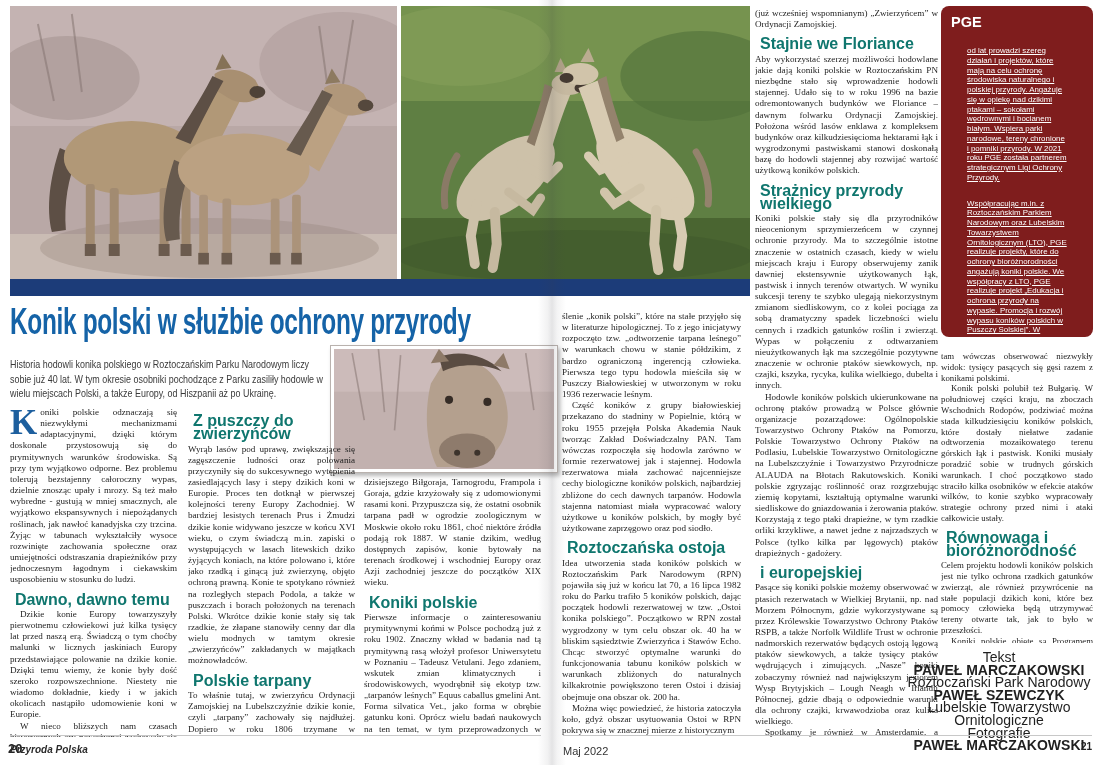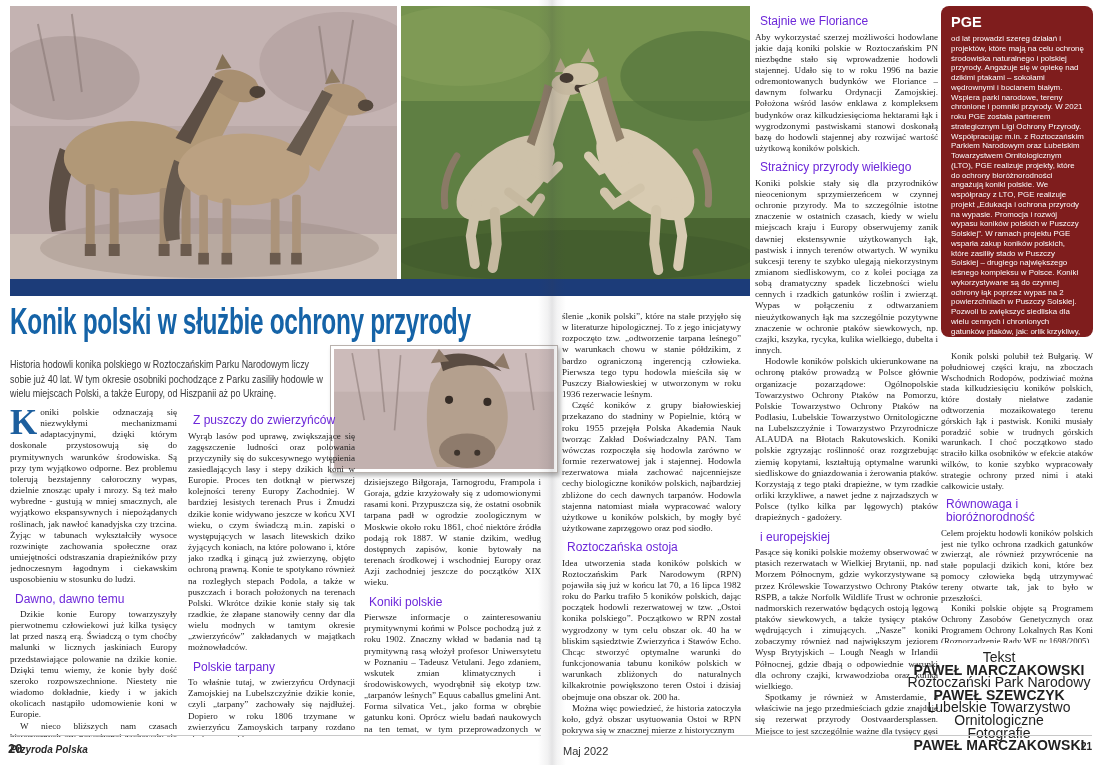--- a/index.html
+++ b/index.html
@@ -33,41 +33,41 @@
     box-shadow:2px 3px 4px rgba(0,0,0,.28);
   }
   .framedphoto svg{display:block;width:100%;height:100%;}
   .col{
     position:absolute;text-align:justify;font-size:9.1px;line-height:11.15px;
     color:#1d1d1d;overflow:hidden;
   }
   .col p{margin:0;text-indent:10px;}
   .col p.cont{text-indent:0;}
   .col h3{
-    font-family:"Liberation Sans",sans-serif;font-weight:normal;color:#6d28d9;
-    font-size:12px;line-height:13px;margin:7px 0 3.5px 5px;text-align:left;
+    font-family:"Liberation Sans",sans-serif;font-weight:bold;color:#0f766e;
+    font-size:16px;line-height:13px;margin:7px 0 3.5px 5px;text-align:left;
   }
   .colL1{left:10px;top:407px;width:167px;height:330px;}
   .colL2{left:188px;top:407px;width:167px;height:330px;}
   .colL3{left:364px;top:477px;width:177px;height:260px;}
   .colR1{left:562px;top:311px;width:179px;height:426px;}
   .colR2{left:755px;top:8px;width:183px;height:729px;}
   .colR3{left:941px;top:351px;width:152px;height:292px;font-size:8.8px;line-height:10.8px;}
   .dropcap{
     float:left;font-weight:bold;color:#1d5f9e;font-size:35px;line-height:28px;
     padding:2px 3px 0 0;font-family:"Liberation Serif",serif;
   }
   .pgebox{
     position:absolute;left:941px;top:6px;width:152px;height:331px;box-sizing:border-box;
     background:#7f1d1d;border-radius:8px;padding:9px 9px 8px 10px;color:#fefefe;
     font-family:"Liberation Sans",sans-serif;font-size:7.9px;line-height:9.75px;text-align:left;
     overflow:hidden;
   }
   .pgebox h2{margin:0 0 4px 0;font-size:14.5px;line-height:15px;font-weight:bold;color:#ffffff;}
-  .pgebox p{margin:0;}
+  .pgebox p{margin:16px;text-decoration:underline;}
   .credits{
     position:absolute;left:905px;top:651px;width:188px;text-align:center;
     font-family:"Liberation Sans",sans-serif;font-size:14px;line-height:12.6px;color:#1f1f1f;
   }
   .credits .b{font-weight:bold;}
   .rule{position:absolute;top:735px;height:1px;background:#c8c8c8;}
   .ruleL{left:10px;width:531px;}
   .ruleR{left:563px;width:529px;}
   .footer{
     position:absolute;font-family:"Liberation Sans",sans-serif;color:#222;
@@ -214,38 +214,40 @@
 
 <div class="col colR1">
   <p class="cont">ślenie „konik polski”, które na stałe przyjęło się w literaturze hipologicznej. To z jego inicjatywy rozpoczęto tzw. „odtworzenie tarpana leśnego” w warunkach chowu w stanie półdzikim, z bardzo ograniczoną ingerencją człowieka. Pierwsza tego typu hodowla mieściła się w Puszczy Białowieskiej w utworzonym w roku 1936 rezerwacie leśnym.</p>
   <p>Część koników z grupy białowieskiej przekazano do stadniny w Popielnie, którą w roku 1955 przejęła Polska Akademia Nauk tworząc Zakład Doświadczalny PAN. Tam wówczas rozpoczęła się hodowla zarówno w formie rezerwatowej jak i stajennej. Hodowla rezerwatowa miała zachować najcenniejsze cechy biologiczne koników polskich, najbardziej zbliżone do cech dawnych tarpanów. Hodowla stajenna natomiast miała wypracować walory użytkowe u koników polskich, by mogły być użytkowane zaprzęgowo oraz pod siodło.</p>
   <h3>Roztoczańska ostoja</h3>
   <p class="cont">Idea utworzenia stada koników polskich w Roztoczańskim Park Narodowym (RPN) pojawiła się już w końcu lat 70, a 16 lipca 1982 roku do Parku trafiło 5 koników polskich, dając początek hodowli rezerwatowej w tzw. „Ostoi konika polskiego”. Początkowo w RPN został wygrodzony w tym celu obszar ok. 40 ha w bliskim sąsiedztwie Zwierzyńca i Stawów Echo. Chcąc stworzyć optymalne warunki do funkcjonowania tabunu koników polskich w warunkach zbliżonych do naturalnych kilkakrotnie powiększono teren Ostoi i dzisiaj obejmuje ona obszar ok. 200 ha.</p>
   <p>Można więc powiedzieć, że historia zatoczyła koło, gdyż obszar usytuowania Ostoi w RPN pokrywa się w znacznej mierze z historycznym</p>
 </div>
 
 <div class="col colR2">
+  <p class="cont">(już wcześniej wspomnianym) „Zwierzyńcem” w Ordynacji Zamojskiej.</p>
   <h3>Stajnie we Floriance</h3>
   <p class="cont">Aby wykorzystać szerzej możliwości hodowlane jakie dają koniki polskie w Roztoczańskim PN niezbędne stało się wprowadzenie hodowli stajennej. Udało się to w roku 1996 na bazie odremontowanych budynków we Floriance – dawnym folwarku Ordynacji Zamojskiej. Położona wśród lasów enklawa z kompleksem budynków oraz kilkudziesięcioma hektarami łąk i wygrodzonymi pastwiskami stanowi doskonałą bazę do hodowli stajennej aby rozwijać wartość użytkową koników polskich.</p>
   <h3>Strażnicy przyrody wielkiego</h3>
   <p class="cont">Koniki polskie stały się dla przyrodników nieocenionym sprzymierzeńcem w czynnej ochronie przyrody. Ma to szczególnie istotne znaczenie w ostatnich czasach, kiedy w wielu miejscach kraju i Europy obserwujemy zanik dawniej ekstensywnie użytkowanych łąk, pastwisk i innych terenów otwartych. W wyniku sukcesji tereny te szybko ulegają niekorzystnym zmianom siedliskowym, co z kolei pociąga za sobą dramatyczny spadek liczebności wielu cennych i rzadkich gatunków roślin i zwierząt. Wypas w połączeniu z odtwarzaniem nieużytkowanych łąk ma szczególnie pozytywne znaczenie w ochronie ptaków siewkowych, np. czajki, kszyka, rycyka, kulika wielkiego, dubelta i innych.</p>
   <p>Hodowle koników polskich ukierunkowane na ochronę ptaków prowadzą w Polsce głównie organizacje pozarządowe: Ogólnopolskie Towarzystwo Ochrony Ptaków na Pomorzu, Polskie Towarzystwo Ochrony Ptaków na Podlasiu, Lubelskie Towarzystwo Ornitologiczne na Lubelszczyźnie i Towarzystwo Przyrodnicze ALAUDA na Błotach Rakutowskich. Koniki polskie zgryzając roślinność oraz rozgrzebując ziemię kopytami, kształtują optymalne warunki siedliskowe do gniazdowania i żerowania ptaków. Korzystają z tego ptaki drapieżne, w tym rzadkie orliki krzykliwe, a nawet jedne z najrzadszych w Polsce (tylko kilka par lęgowych) ptaków drapieżnych - gadożery.</p>
   <h3>i europejskiej</h3>
   <p class="cont">Pasące się koniki polskie możemy obserwować w ptasich rezerwatach w Wielkiej Brytanii, np. nad Morzem Północnym, gdzie wykorzystywane są przez Królewskie Towarzystwo Ochrony Ptaków RSPB, a także Norfolk Wildlife Trust w ochronie nadmorskich rezerwatów będących ostoją lęgową ptaków siewkowych, a także tysięcy ptaków wędrujących i zimujących. „Nasze” koniki zobaczymy również nad największym jeziorem Wysp Brytyjskich – Lough Neagh w Irlandii Północnej, gdzie dbają o odpowiednie warunki dla ochrony czajki, krwawodzioba oraz kulika wielkiego.</p>
   <p>Spotkamy je również w Amsterdamie, a właściwie na jego przedmieściach gdzie znajduje się rezerwat przyrody Oostvaardersplassen. Miejsce to jest szczególnie ważne dla tysięcy gęsi zatrzymujących się tam podczas wędrówek. Można</p>
 </div>
 
 <div class="pgebox">
   <h2>PGE</h2>
   <p>od lat prowadzi szereg działań i projektów, które mają na celu ochronę środowiska naturalnego i polskiej przyrody. Angażuje się w opiekę nad dzikimi ptakami – sokołami wędrownymi i bocianem białym. Wspiera parki narodowe, tereny chronione i pomniki przyrody. W 2021 roku PGE została partnerem strategicznym Ligi Ochrony Przyrody.</p>
   <p>Współpracując m.in. z Roztoczańskim Parkiem Narodowym oraz Lubelskim Towarzystwem Ornitologicznym (LTO), PGE realizuje projekty, które do ochrony bioróżnorodności angażują koniki polskie. We współpracy z LTO, PGE realizuje projekt „Edukacja i ochrona przyrody na wypasie. Promocja i rozwój wypasu koników polskich w Puszczy Solskiej”. W ramach projektu PGE wsparła zakup koników polskich, które zasiliły stado w Puszczy Solskiej – drugiego największego leśnego kompleksu w Polsce. Koniki wykorzystywane są do czynnej ochrony łąk poprzez wypas na 2 powierzchniach w Puszczy Solskiej. Pozwoli to zwiększyć siedliska dla wielu cennych i chronionych gatunków ptaków, jak: orlik krzykliwy, bocian biały, czajka, gadożer.</p>
 
 </div>
 
 <div class="col colR3">
+  <p class="cont">tam wówczas obserwować niezwykły widok: tysięcy pasących się gęsi razem z konikami polskimi.</p>
   <p>Konik polski polubił też Bułgarię. W południowej części kraju, na zboczach Wschodnich Rodopów, podziwiać można stada kilkudziesięciu koników polskich, które dostały niełatwe zadanie odtworzenia mozaikowatego terenu górskich łąk i pastwisk. Koniki musiały poradzić sobie w trudnych górskich warunkach. I choć początkowo stado straciło kilka osobników w efekcie ataków wilków, to konie szybko wypracowały strategie ochrony przed nimi i ataki całkowicie ustały.</p>
   <h3>Równowaga i bioróżnorodność</h3>
   <p class="cont">Celem projektu hodowli koników polskich jest nie tylko ochrona rzadkich gatunków zwierząt, ale również przywrócenie na stałe populacji dzikich koni, które bez pomocy człowieka będą utrzymywać tereny otwarte tak, jak to było w przeszłości.</p>
   <p>Koniki polskie objęte są Programem Ochrony Zasobów Genetycznych oraz Programem Ochrony Lokalnych Ras Koni (Rozporządzenie Rady WE nr 1698/2005).</p>
 </div>
 
 <div class="credits">
   <div>Tekst</div>
   <div class="b">PAWEŁ MARCZAKOWSKI</div>
   <div>Roztoczański Park Narodowy</div>

